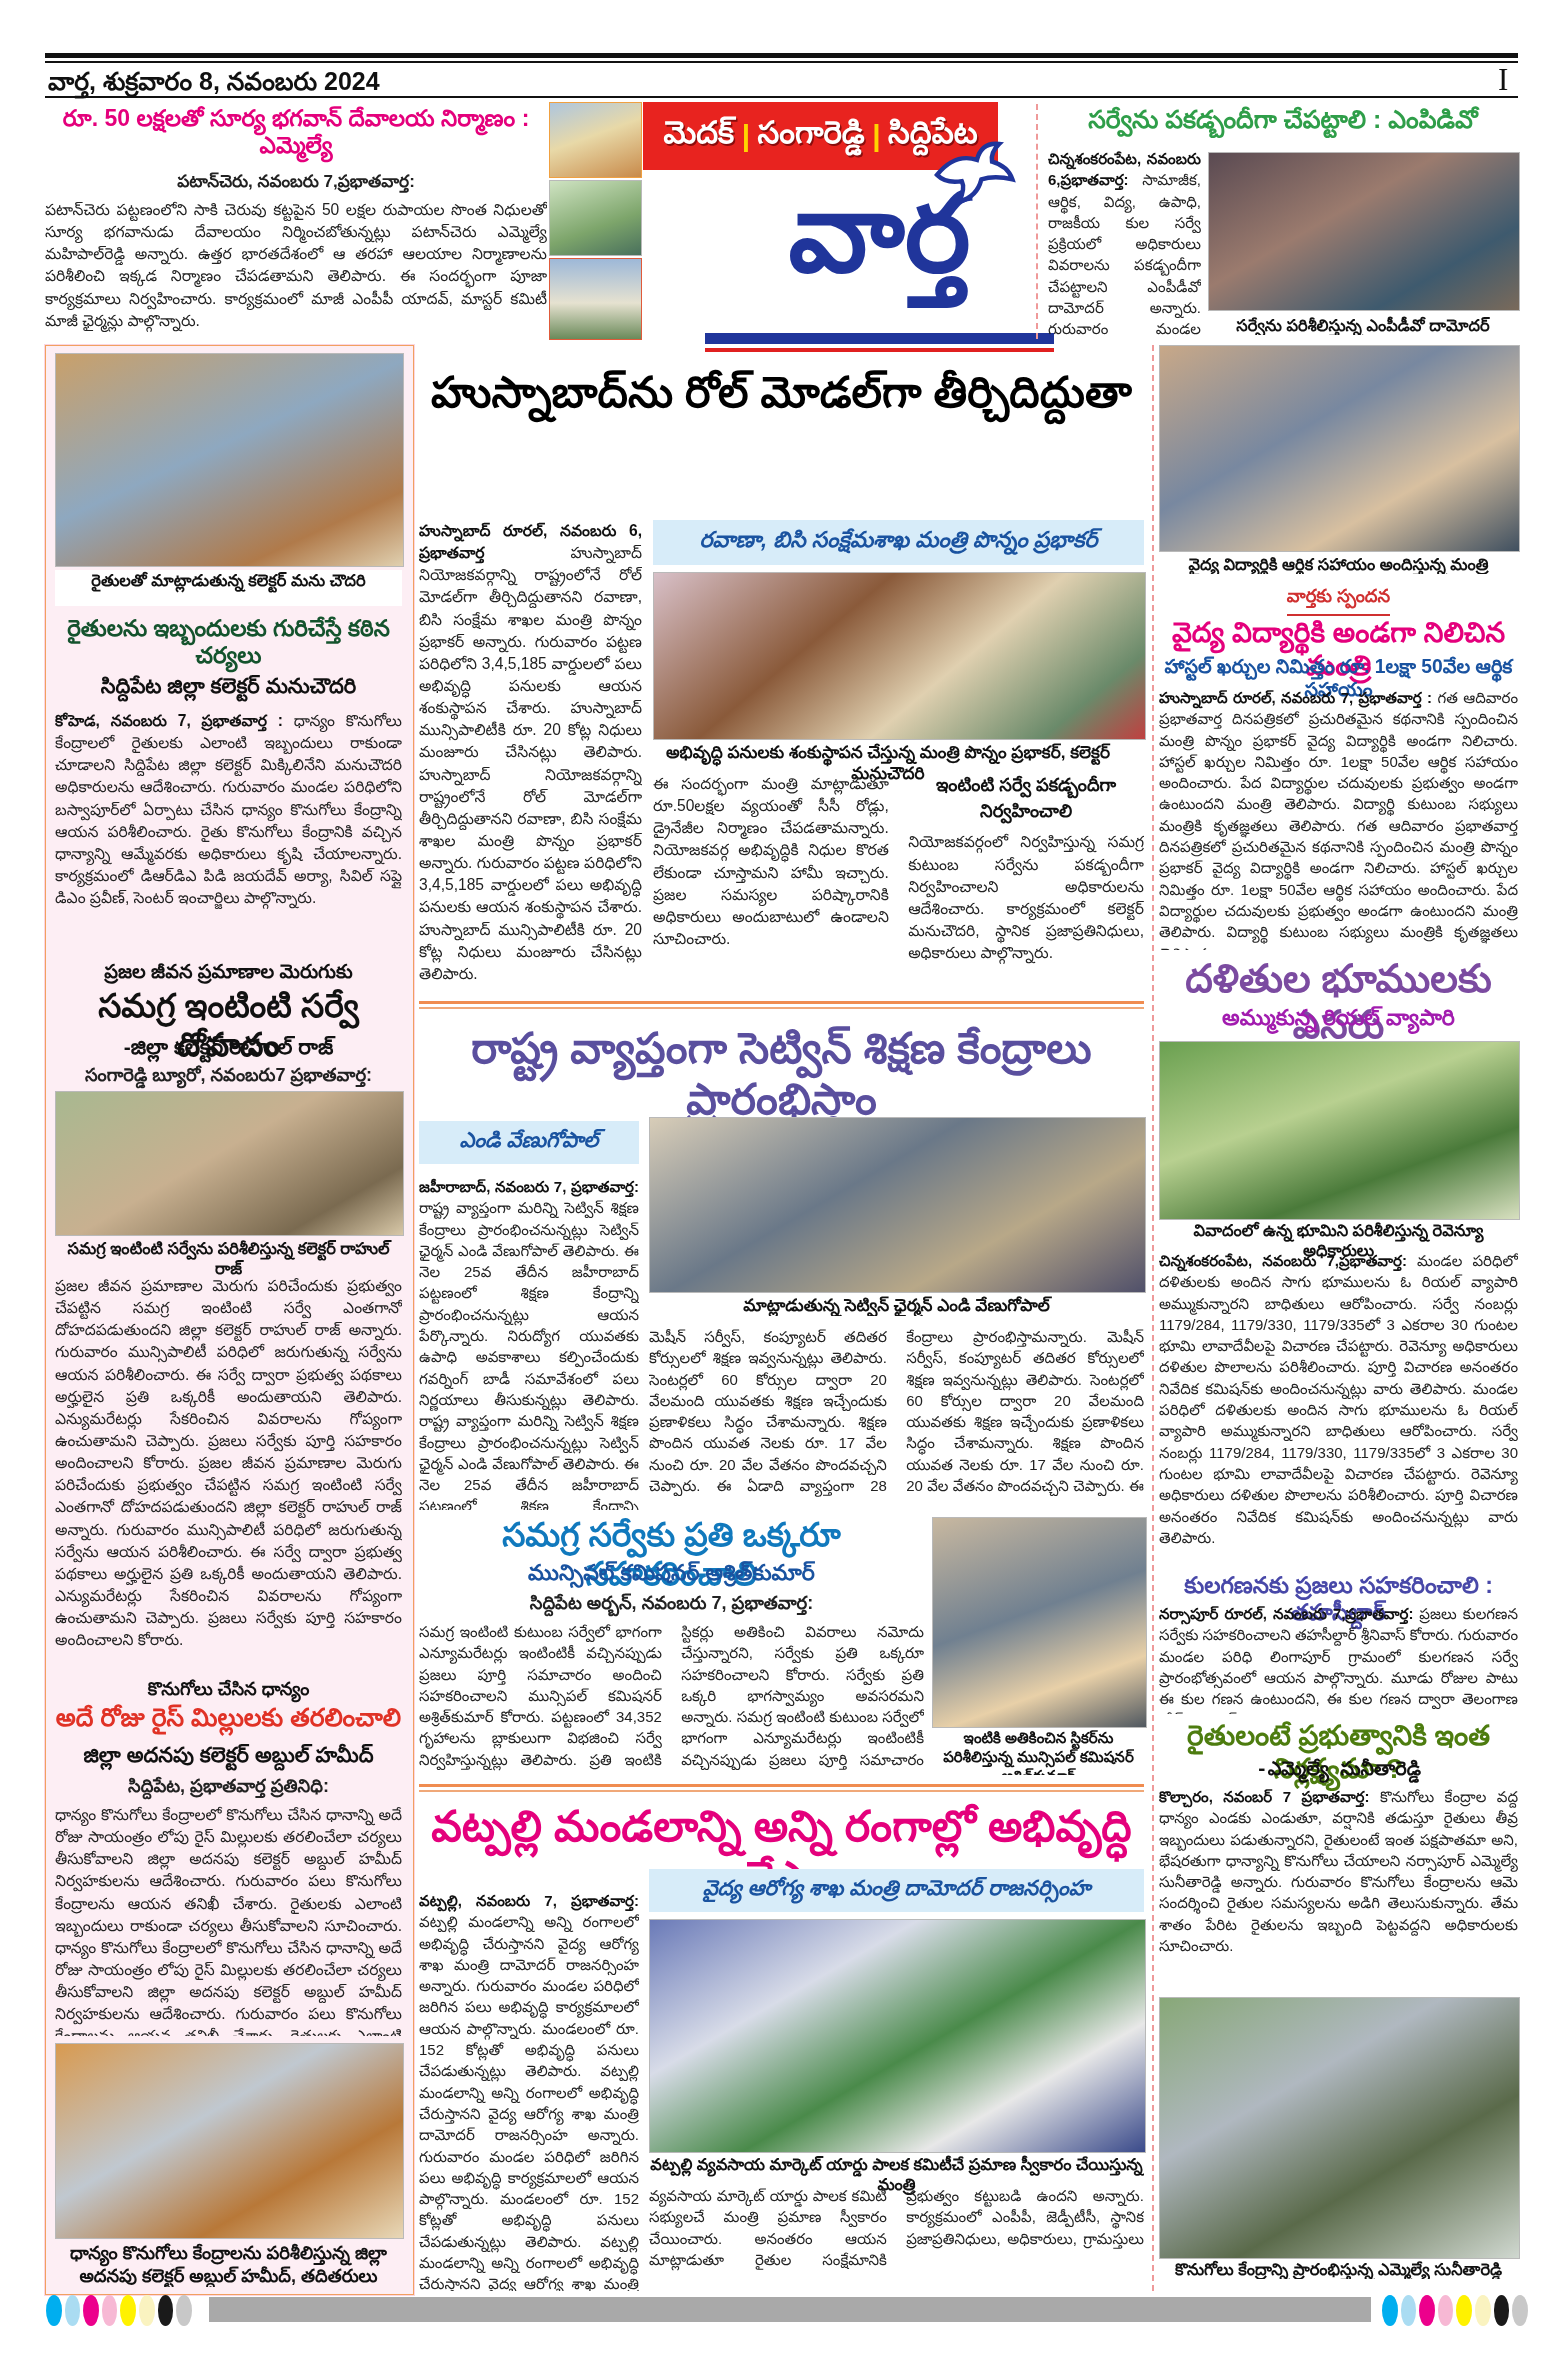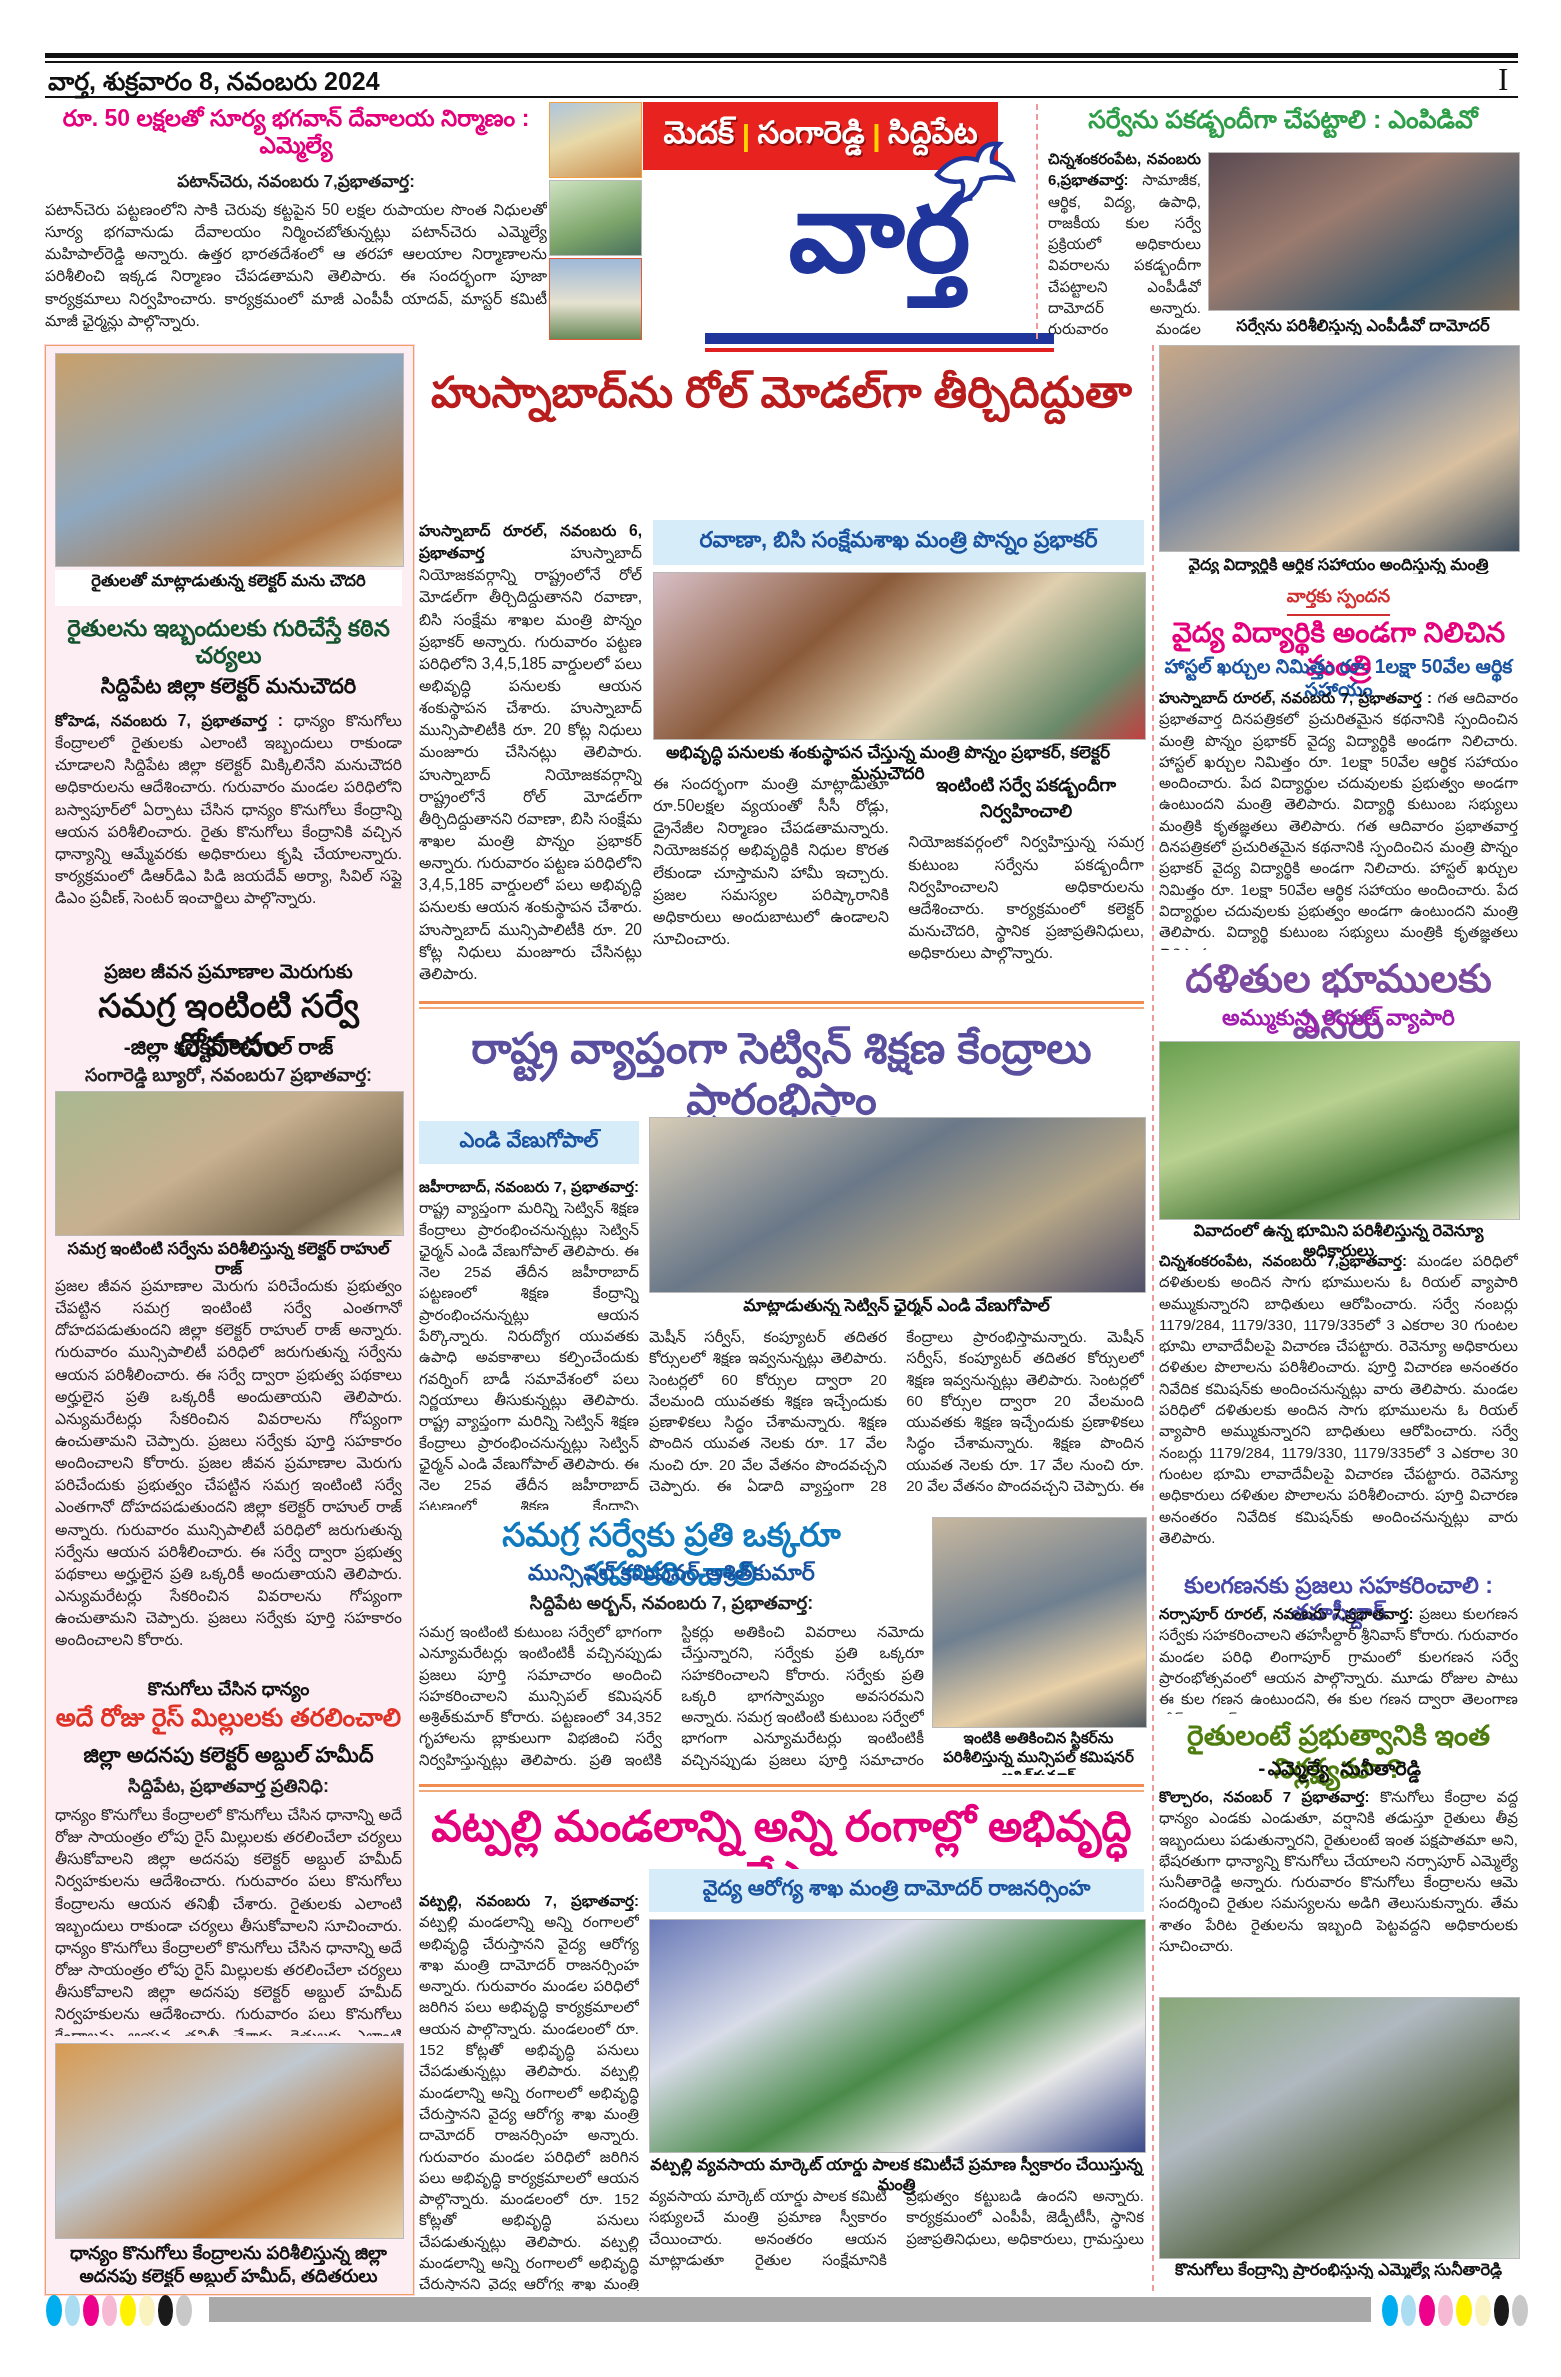--- a/index.html
+++ b/index.html
@@ -5,21 +5,21 @@
   html,body{margin:0;padding:0;background:#fff;}
   body{font-family:"Liberation Sans","DejaVu Sans",sans-serif;color:#1c1c1c;}
   .page{position:relative;width:1562px;height:2377px;background:#fff;overflow:hidden;}
   .abs{position:absolute;}
   .rule{background:#111;}
   .headline{font-weight:bold;text-align:center;line-height:1.18;}
   .byline{font-weight:bold;color:#111;}
   .body-text{text-align:justify;line-height:1.42;overflow:hidden;color:#222;}
   .cap{font-weight:bold;text-align:center;color:#111;line-height:1.25;overflow:hidden;}
   .photo{background:#ccc;border:0.7px solid #b9b9b9;overflow:hidden;}
-  .subbox{background:#d7ecf9;color:#1a53a0;font-weight:bold;text-align:center;display:flex;align-items:center;justify-content:center;}
+  .subbox{background:#d7ecf9;color:#1a53a0;font-weight:bold;text-align:center;display:flex;align-items:center;justify-content:center;font-style:italic;}
   .vdash{border-left:2.2px dashed #ef9a9a;}
   .orule{border-top:3.7px solid #f08c50;border-bottom:2.2px solid #f0a878;}
   .pinkbox{background:#fdeef4;border:1.5px solid #f2a060;outline:1.5px solid #fbd6e2;}
   .banner{background:#e8231f;display:flex;align-items:center;justify-content:center;gap:7.4px;}
   .banner .rg{color:#fff;font-weight:bold;font-size:31px;text-shadow:1.5px 1.5px 0 #8a0c0c;}
   .banner .sep{color:#ffd400;font-weight:bold;font-size:30px;}
   .logo-txt{color:#20359b;font-weight:bold;text-align:center;line-height:1;}
   .kicker-red{color:#d03030;font-weight:bold;text-align:center;}
   .kicker-red span{display:inline-block;border-bottom:2.2px solid #d03030;padding-bottom:3px;}
   .cols2{column-count:2;column-gap:19.3px;}
@@ -90,21 +90,21 @@
 
     <div class="abs headline" style="left:9px;top:1333px;width:347px;font-size:18px;color:#111;">కొనుగోలు చేసిన ధాన్యం</div>
     <div class="abs headline" style="left:9px;top:1357px;width:347px;font-size:25px;color:#e03226;">అదే రోజు రైస్ మిల్లులకు తరలించాలి</div>
     <div class="abs headline" style="left:9px;top:1397px;width:347px;font-size:21px;color:#111;">జిల్లా అదనపు కలెక్టర్ అబ్దుల్ హమీద్</div>
     <div class="abs headline" style="left:9px;top:1430px;width:347px;font-size:18px;color:#222;">సిద్దిపేట, ప్రభాతవార్త ప్రతినిధి:</div>
     <div class="abs body-text" style="left:9px;top:1458px;width:347px;height:232px;font-size:15.6px;">ధాన్యం కొనుగోలు కేంద్రాలలో కొనుగోలు చేసిన ధానాన్ని అదే రోజు సాయంత్రం లోపు రైస్ మిల్లులకు తరలించేలా చర్యలు తీసుకోవాలని జిల్లా అదనపు కలెక్టర్ అబ్దుల్ హమీద్ నిర్వహకులను ఆదేశించారు. గురువారం పలు కొనుగోలు కేంద్రాలను ఆయన తనిఖీ చేశారు. రైతులకు ఎలాంటి ఇబ్బందులు రాకుండా చర్యలు తీసుకోవాలని సూచించారు. ధాన్యం కొనుగోలు కేంద్రాలలో కొనుగోలు చేసిన ధానాన్ని అదే రోజు సాయంత్రం లోపు రైస్ మిల్లులకు తరలించేలా చర్యలు తీసుకోవాలని జిల్లా అదనపు కలెక్టర్ అబ్దుల్ హమీద్ నిర్వహకులను ఆదేశించారు. గురువారం పలు కొనుగోలు కేంద్రాలను ఆయన తనిఖీ చేశారు. రైతులకు ఎలాంటి ఇబ్బందులు రాకుండా చర్యలు తీసుకోవాలని సూచించారు.</div>
     <div class="abs photo" style="left:9px;top:1697px;width:347px;height:194px;background:linear-gradient(150deg,#d89a50 0%,#c0c8d0 40%,#b87838 70%,#e8d8b8 100%);"></div>
     <div class="abs cap" style="left:9px;top:1896px;width:347px;height:45px;font-size:18px;">ధాన్యం కొనుగోలు కేంద్రాలను పరిశీలిస్తున్న జిల్లా అదనపు కలెక్టర్ అబ్దుల్ హమీద్, తదితరులు</div>
   </div>
 
-  <div class="abs headline" style="left:419px;top:367px;width:725px;font-size:43px;color:#b91c1c;">హుస్నాబాద్‌ను రోల్ మోడల్‌గా తీర్చిదిద్దుతా</div>
+  <div class="abs headline" style="left:419px;top:367px;width:725px;font-size:43px;color:#000000;">హుస్నాబాద్‌ను రోల్ మోడల్‌గా తీర్చిదిద్దుతా</div>
 
   <div class="abs body-text" style="left:419px;top:520px;width:223px;height:472px;font-size:15.6px;"><span class="byline">హుస్నాబాద్ రూరల్, నవంబరు 6, ప్రభాతవార్త</span> <span>హుస్నాబాద్ నియోజకవర్గాన్ని రాష్ట్రంలోనే రోల్ మోడల్‌గా తీర్చిదిద్దుతానని రవాణా, బిసి సంక్షేమ శాఖల మంత్రి పొన్నం ప్రభాకర్ అన్నారు. గురువారం పట్టణ పరిధిలోని 3,4,5,185 వార్డులలో పలు అభివృద్ధి పనులకు ఆయన శంకుస్థాపన చేశారు. హుస్నాబాద్ మున్సిపాలిటీకి రూ. 20 కోట్ల నిధులు మంజూరు చేసినట్లు తెలిపారు. హుస్నాబాద్ నియోజకవర్గాన్ని రాష్ట్రంలోనే రోల్ మోడల్‌గా తీర్చిదిద్దుతానని రవాణా, బిసి సంక్షేమ శాఖల మంత్రి పొన్నం ప్రభాకర్ అన్నారు. గురువారం పట్టణ పరిధిలోని 3,4,5,185 వార్డులలో పలు అభివృద్ధి పనులకు ఆయన శంకుస్థాపన చేశారు. హుస్నాబాద్ మున్సిపాలిటీకి రూ. 20 కోట్ల నిధులు మంజూరు చేసినట్లు తెలిపారు.</span></div>
 
   <div class="abs subbox" style="left:653px;top:520px;width:491px;height:45px;font-size:22px;">రవాణా, బిసి సంక్షేమశాఖ మంత్రి పొన్నం ప్రభాకర్</div>
   <div class="abs photo" style="left:653px;top:572px;width:491px;height:166px;background:linear-gradient(140deg,#d8c0c8 0%,#8a5a3a 35%,#e0d0b0 60%,#6a8a6a 85%,#c04040 100%);"></div>
   <div class="abs cap" style="left:631px;top:742px;width:514px;font-size:17px;">అభివృద్ధి పనులకు శంకుస్థాపన చేస్తున్న మంత్రి పొన్నం ప్రభాకర్, కలెక్టర్ మనుచౌదరి</div>
   <div class="abs cols2 body-text" style="left:653px;top:773px;width:491px;height:218px;font-size:15.6px;">
     <span>ఈ సందర్భంగా మంత్రి మాట్లాడుతూ రూ.50లక్షల వ్యయంతో సీసీ రోడ్లు, డ్రైనేజీల నిర్మాణం చేపడతామన్నారు. నియోజకవర్గ అభివృద్ధికి నిధుల కొరత లేకుండా చూస్తామని హామీ ఇచ్చారు. ప్రజల సమస్యల పరిష్కారానికి అధికారులు అందుబాటులో ఉండాలని సూచించారు.</span>
     <div class="inset-sub">ఇంటింటి సర్వే పకడ్బందీగా నిర్వహించాలి</div>
     <span>నియోజకవర్గంలో నిర్వహిస్తున్న సమగ్ర కుటుంబ సర్వేను పకడ్బందీగా నిర్వహించాలని అధికారులను ఆదేశించారు. కార్యక్రమంలో కలెక్టర్ మనుచౌదరి, స్థానిక ప్రజాప్రతినిధులు, అధికారులు పాల్గొన్నారు.</span>

